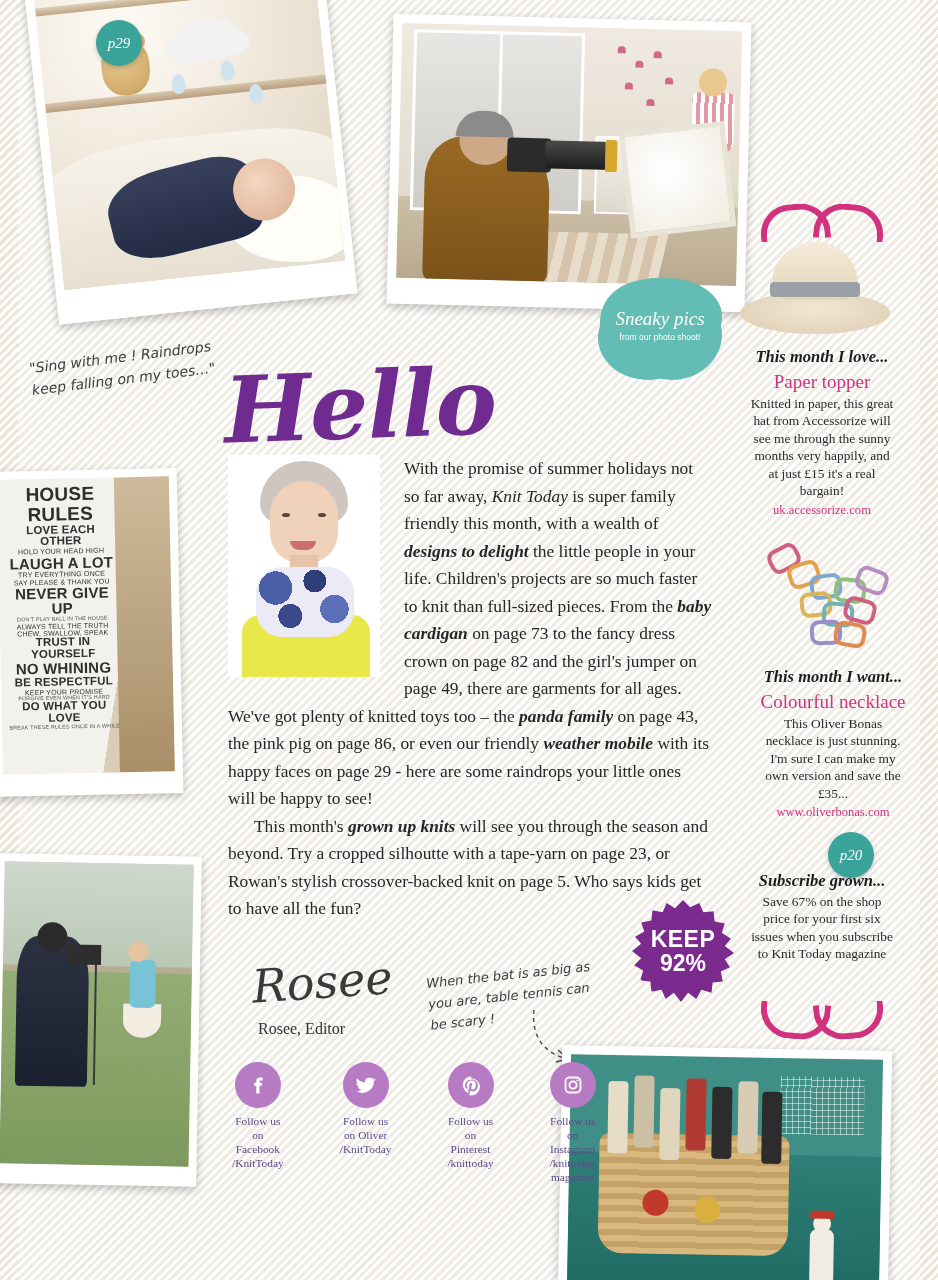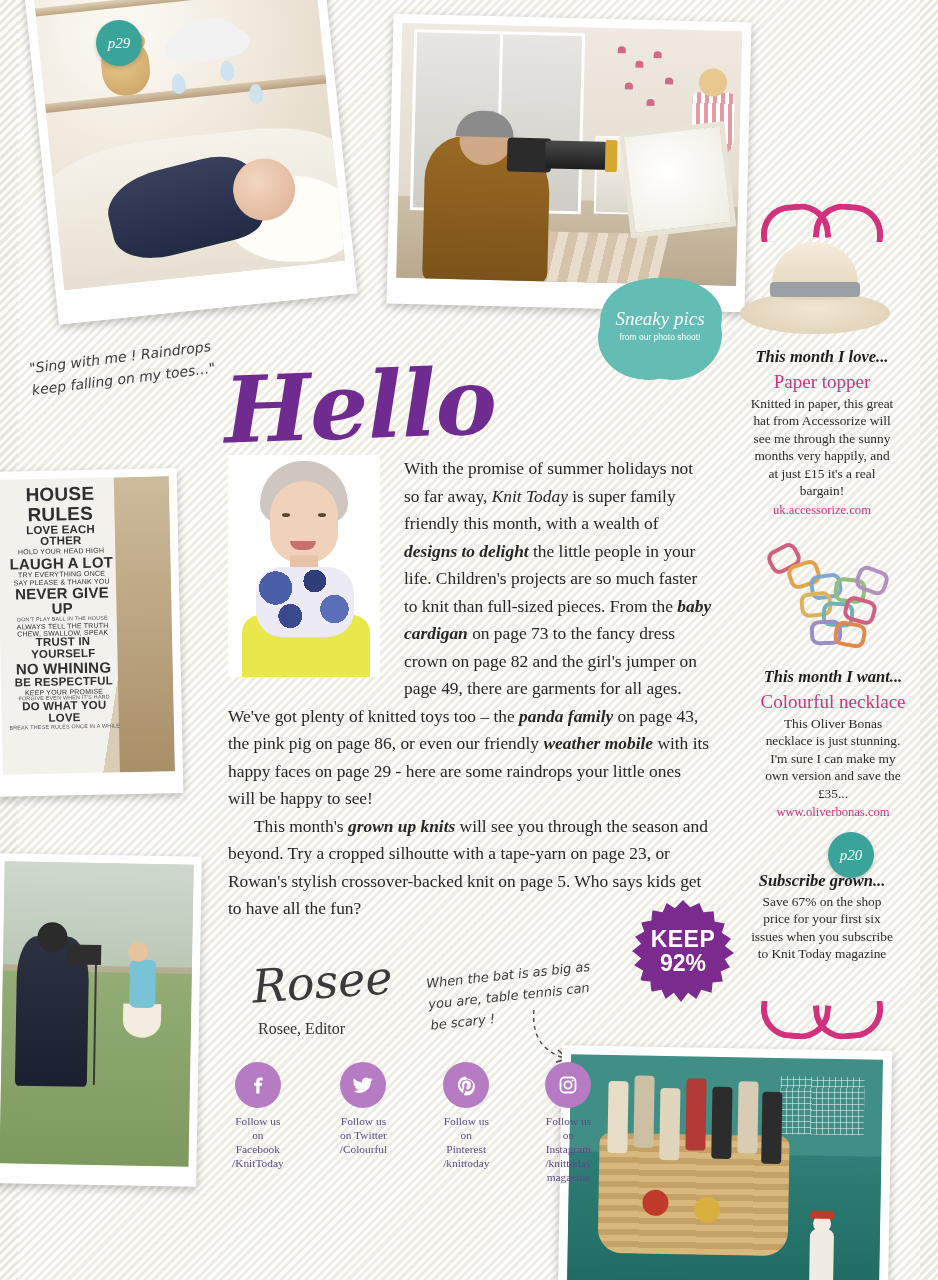--- a/index.html
+++ b/index.html
@@ -708,21 +708,21 @@
         </svg>
     </div>
     <div class="cap">Follow us on Facebook /KnitToday</div>
   </div>
   <div class="social">
     <div class="circle">
       <svg width="24" height="24" viewBox="0 0 24 24">
           <path d="M21 6.3c-.7.3-1.4.5-2.2.6.8-.5 1.4-1.2 1.7-2.1-.8.5-1.6.8-2.5 1a4 4 0 0 0-6.8 3.6A11.3 11.3 0 0 1 3 5.2a4 4 0 0 0 1.2 5.3c-.6 0-1.2-.2-1.7-.5a4 4 0 0 0 3.2 3.9c-.6.2-1.2.2-1.8.1a4 4 0 0 0 3.7 2.7A8 8 0 0 1 2.5 18a11.3 11.3 0 0 0 17.4-10c.8-.5 1.5-1.1 2.1-1.7z" fill="#fff"></path>
         </svg>
     </div>
-    <div class="cap">Follow us on Twitter /Colourful</div>
+    <div class="cap">Follow us on Oliver /KnitToday</div>
   </div>
   <div class="social">
     <div class="circle">
       <svg width="22" height="22" viewBox="0 0 22 22">
           <path d="M11 2.4A8.6 8.6 0 0 0 8.3 19c-.2-1.1 0-2.5.3-3.6l.8-3.2s-.2-.4-.2-1c0-1.3.8-2.3 1.7-2.3.8 0 1.2.6 1.2 1.4 0 .9-.6 2.2-.9 3.4-.2 1 .5 1.9 1.5 1.9 1.9 0 3.2-2.4 3.2-5.2 0-2.2-1.5-3.8-4.2-3.8-3 0-4.9 2.2-4.9 4.7 0 .9.3 1.5.7 2 .2.2.2.3.2.5l-.2.8c0 .3-.3.4-.5.2-1.2-.5-1.9-2-1.9-3.4 0-2.8 2.2-5.8 6.8-5.8 3.6 0 6 2.6 6 5.4 0 3.7-2 6.4-5.1 6.4-1 0-2-.6-2.4-1.2l-.6 2.5c-.2.8-.7 1.7-1.1 2.3.8.3 1.7.4 2.6.4a8.6 8.6 0 0 0 0-17.2z" fill="#fff"></path>
         </svg>
     </div>
     <div class="cap">Follow us on Pinterest /knittoday</div>
   </div>
   <div class="social">

